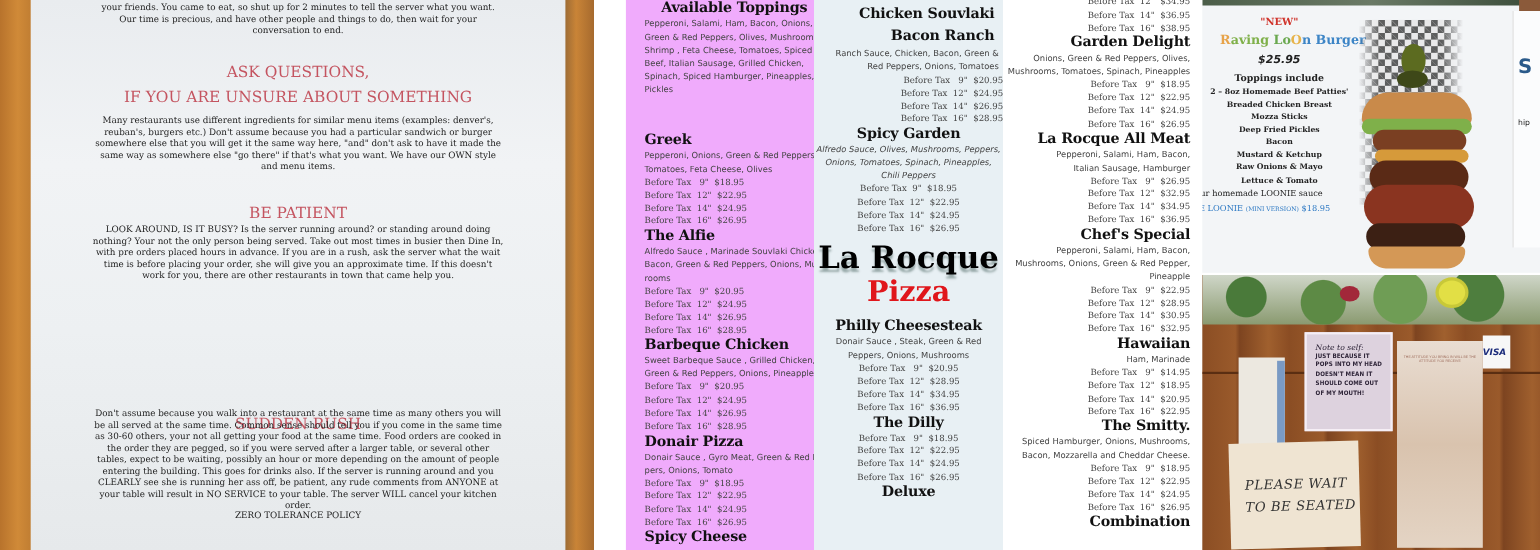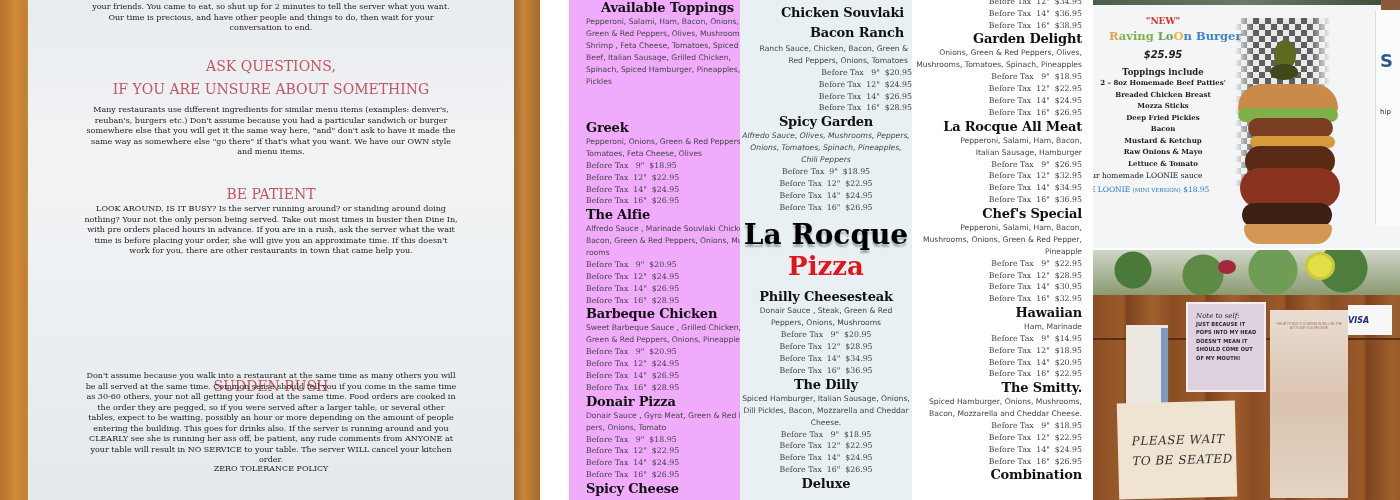--- a/index.html
+++ b/index.html
@@ -88,21 +88,21 @@
   .plants { position: absolute; left: 0; top: 0; width: 307px; height: 45px;
     background: radial-gradient(circle at 40px 20px, #4a7a3a 0 18px, transparent 19px), radial-gradient(circle at 110px 25px, #5d8a45 0 20px, transparent 21px), radial-gradient(circle at 180px 20px, #6f9d55 0 24px, transparent 25px), radial-gradient(circle at 250px 18px, #4e7e3e 0 24px, transparent 25px), linear-gradient(180deg, #cfd6c8, #8a9a70);
   }
   .flower-red { position: absolute; left: 125px; top: 10px; width: 18px; height: 14px; background: #a2283a; border-radius: 50%; }
   .flower-yellow { position: absolute; left: 215px; top: 5px; width: 24px; height: 22px; background: #e2df45; border-radius: 50%; box-shadow: 0 0 0 3px #c8c838; }
   .plank-line { position: absolute; left: 0; top: 88px; width: 307px; height: 2px; background: #5a2e12; }
   .note-self { position: absolute; left: 93px; top: 52px; width: 80px; height: 90px; background: #ddd2de; border: 2px solid #f5eef5; padding: 8px 5px 0 8px; font-family: "DejaVu Sans Condensed", "DejaVu Sans", sans-serif; color: #2e2438; }
   .note-self .ns-head { font-family: "DejaVu Serif", serif; font-style: italic; font-size: 7px; }
   .note-self .ns-body { font-weight: bold; font-size: 5.6px; line-height: 8.4px; letter-spacing: 0.1px; }
   .attitude { position: absolute; left: 177px; top: 60px; width: 78px; height: 188px; background: linear-gradient(180deg, #e9ddd2, #d9c3ae 50%, #e4d4c4); font-size: 3.2px; color: #a07060; text-align: center; padding-top: 12px; }
-  .visa { position: absolute; left: 255px; top: 55px; width: 44px; height: 30px; background: #f7f7f7; color: #1a2a7a; font-weight: bold; font-style: italic; font-size: 8px; padding-top: 11px; font-family: "DejaVu Sans", sans-serif; }
+  .visa { position: absolute; left: 255px; top: 55px; width: 25px; height: 30px; background: #f7f7f7; color: #1a2a7a; font-weight: bold; font-style: italic; font-size: 8px; padding-top: 11px; font-family: "DejaVu Sans", sans-serif; }
   .small-menu { position: absolute; left: 33px; top: 75px; width: 42px; height: 90px; background: #ece8e0; }
   .tape { position: absolute; left: 68px; top: 78px; width: 7px; height: 90px; background: #7a9ac4; }
   .wait-sign { position: absolute; left: 25px; top: 152px; width: 118px; height: 96px; background: #efe4d2; transform: rotate(-1.5deg); font-family: "DejaVu Serif", serif; font-style: italic; color: #333; font-size: 12px; line-height: 20px; padding: 28px 0 0 14px; letter-spacing: 0.5px; }
 </style>
 </head>
 <body>
 
 <div class="panel-rules">
   <div class="rules-paper">
     <div class="intro">your friends. You came to eat, so shut up for 2 minutes to tell the server what you want. Our time is precious, and have other people and things to do, then wait for your conversation to end.</div>
@@ -190,21 +190,20 @@
     <div class="m-title">Philly Cheesesteak</div>
     <div class="m-desc" style="padding:0 6px;">Donair Sauce , Steak, Green &amp; Red Peppers, Onions, Mushrooms</div>
     <div class="m-price"><span>Before Tax</span>&nbsp;&nbsp;&nbsp;<span>9"</span>&nbsp;&nbsp;<span>$20.95</span></div>
     <div class="m-price"><span>Before Tax</span>&nbsp;&nbsp;<span>12"</span>&nbsp;&nbsp;<span>$28.95</span></div>
     <div class="m-price"><span>Before Tax</span>&nbsp;&nbsp;<span>14"</span>&nbsp;&nbsp;<span>$34.95</span></div>
     <div class="m-price"><span>Before Tax</span>&nbsp;&nbsp;<span>16"</span>&nbsp;&nbsp;<span>$36.95</span></div>
   </div>
 
   <div class="m-item">
     <div class="m-title">The Dilly</div>
-    <div class="m-desc" style="padding:0 2px;">Spiced Hamburger, Italian Sausage, Onions, Dill Pickles, Bacon, Mozzarella and Cheddar Cheese.</div>
     <div class="m-price"><span>Before Tax</span>&nbsp;&nbsp;&nbsp;<span>9"</span>&nbsp;&nbsp;<span>$18.95</span></div>
     <div class="m-price"><span>Before Tax</span>&nbsp;&nbsp;<span>12"</span>&nbsp;&nbsp;<span>$22.95</span></div>
     <div class="m-price"><span>Before Tax</span>&nbsp;&nbsp;<span>14"</span>&nbsp;&nbsp;<span>$24.95</span></div>
     <div class="m-price"><span>Before Tax</span>&nbsp;&nbsp;<span>16"</span>&nbsp;&nbsp;<span>$26.95</span></div>
   </div>
 
   <div class="m-item">
     <div class="m-title">Deluxe</div>
   </div>
 </div>

